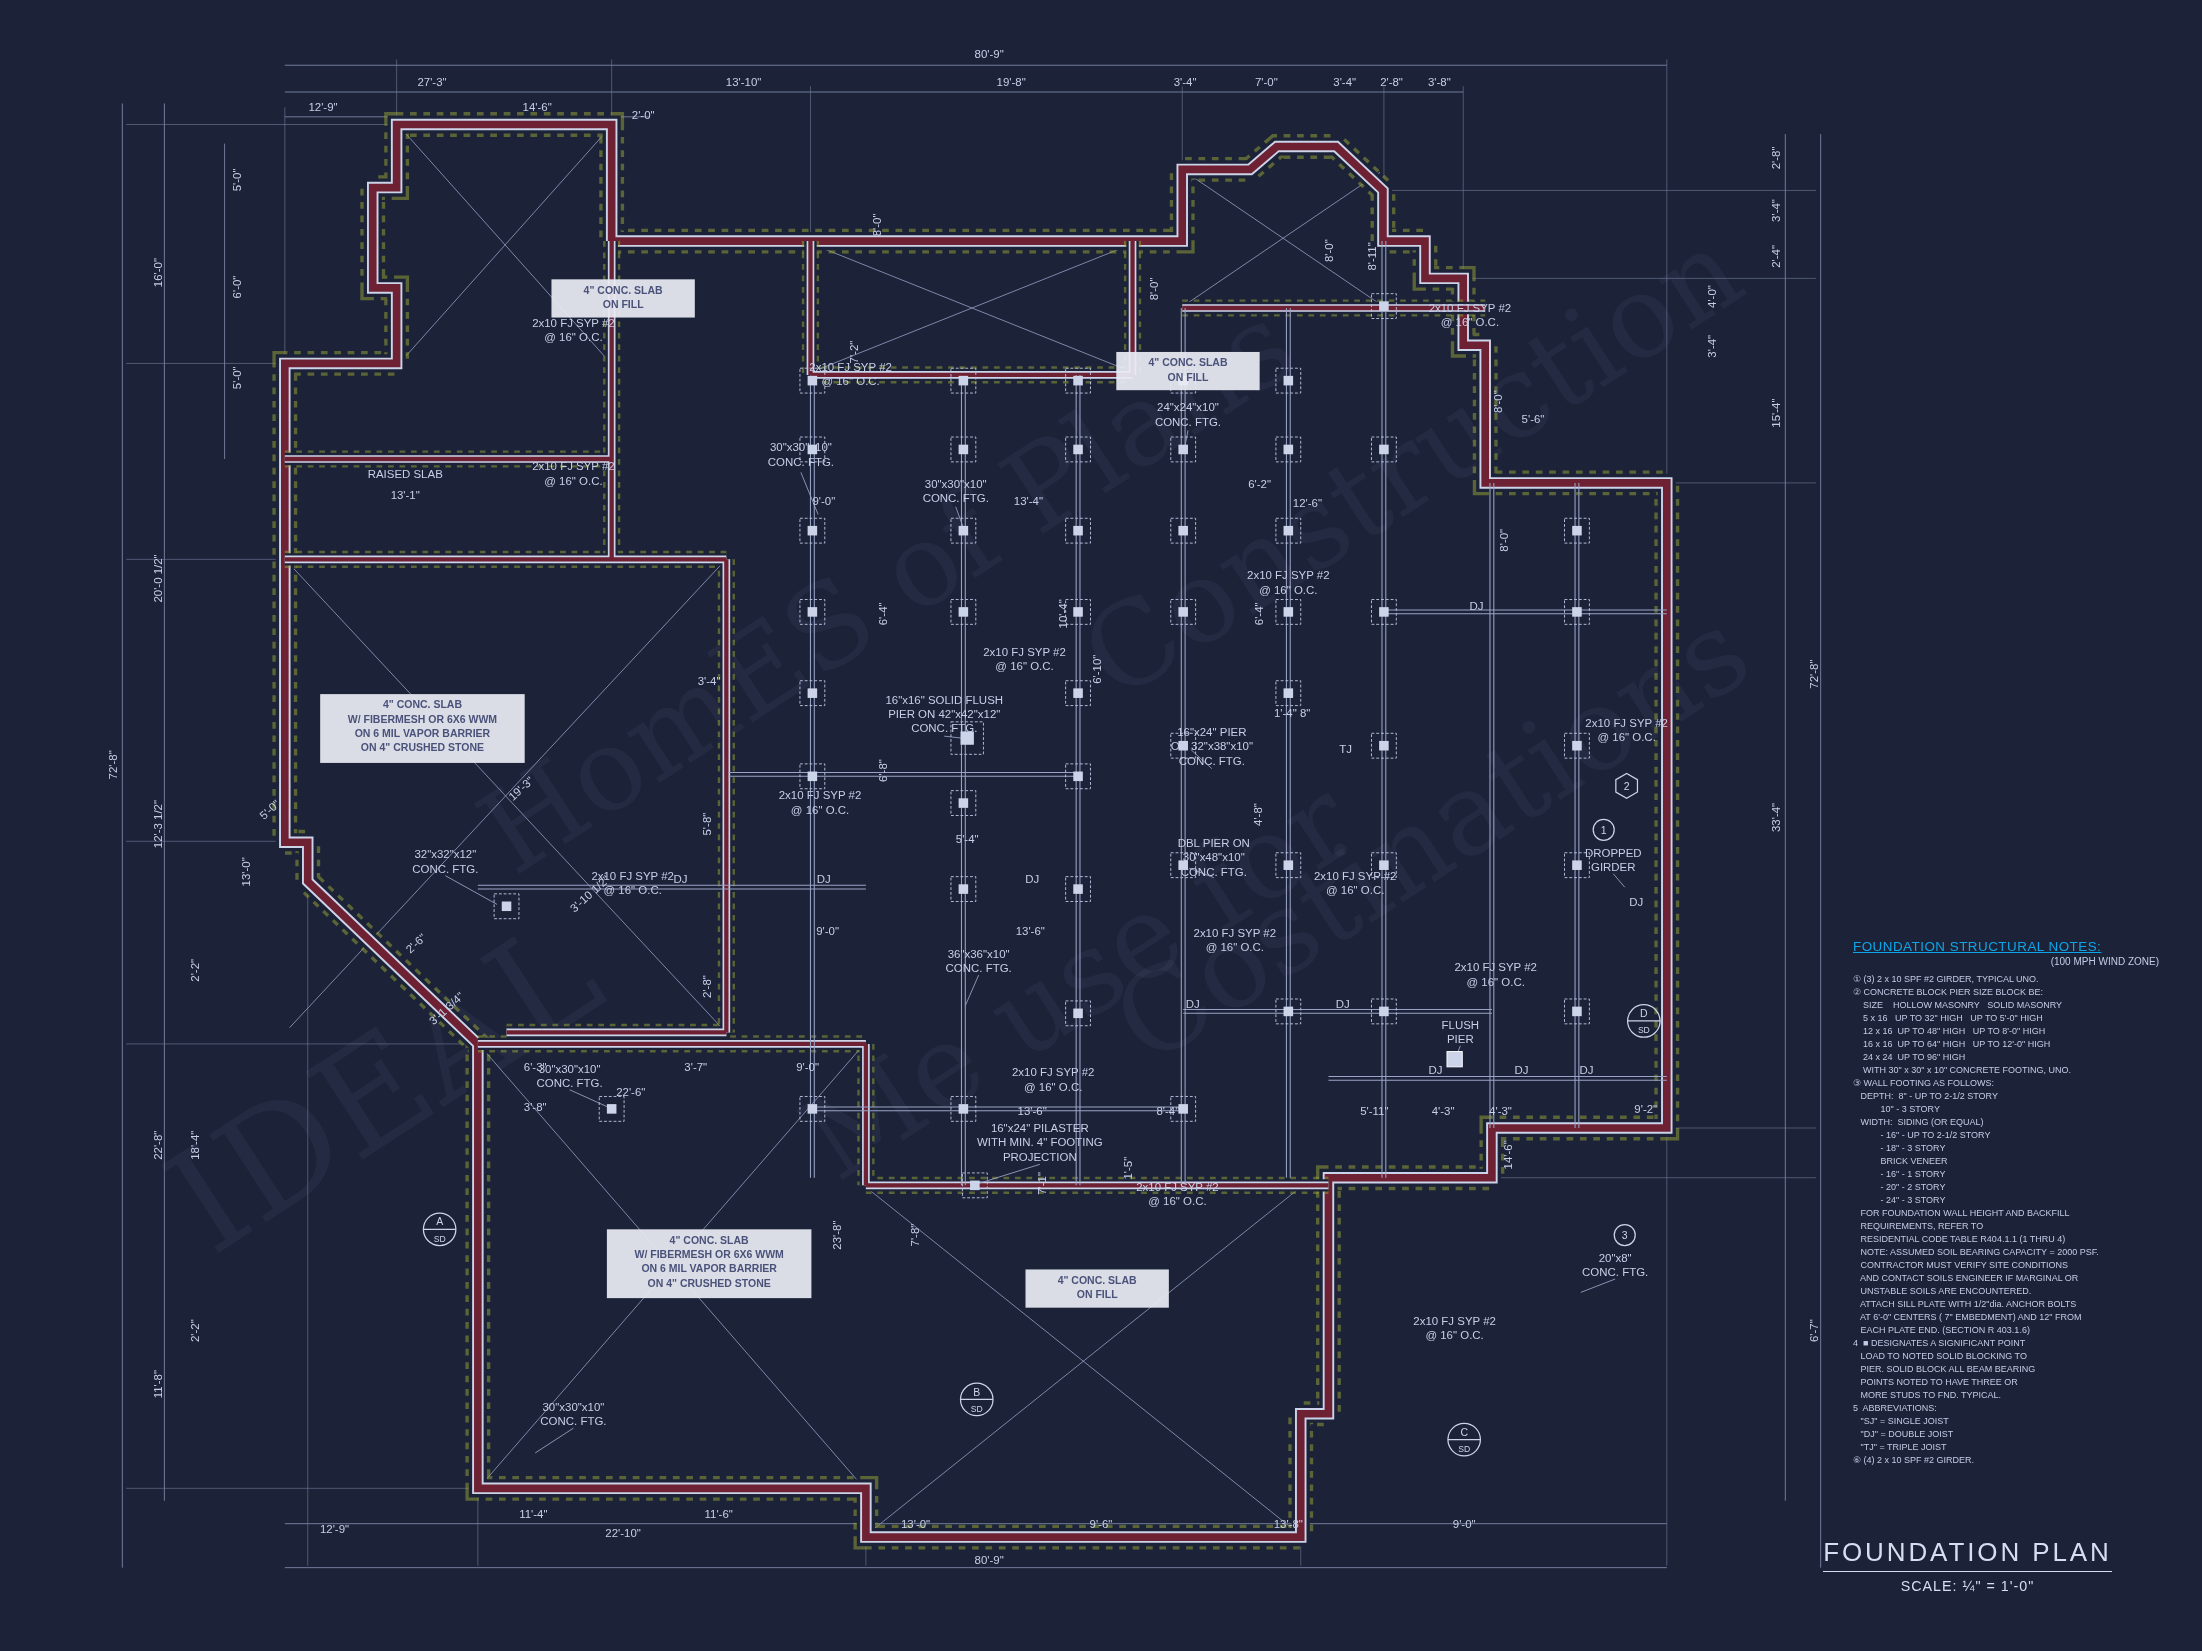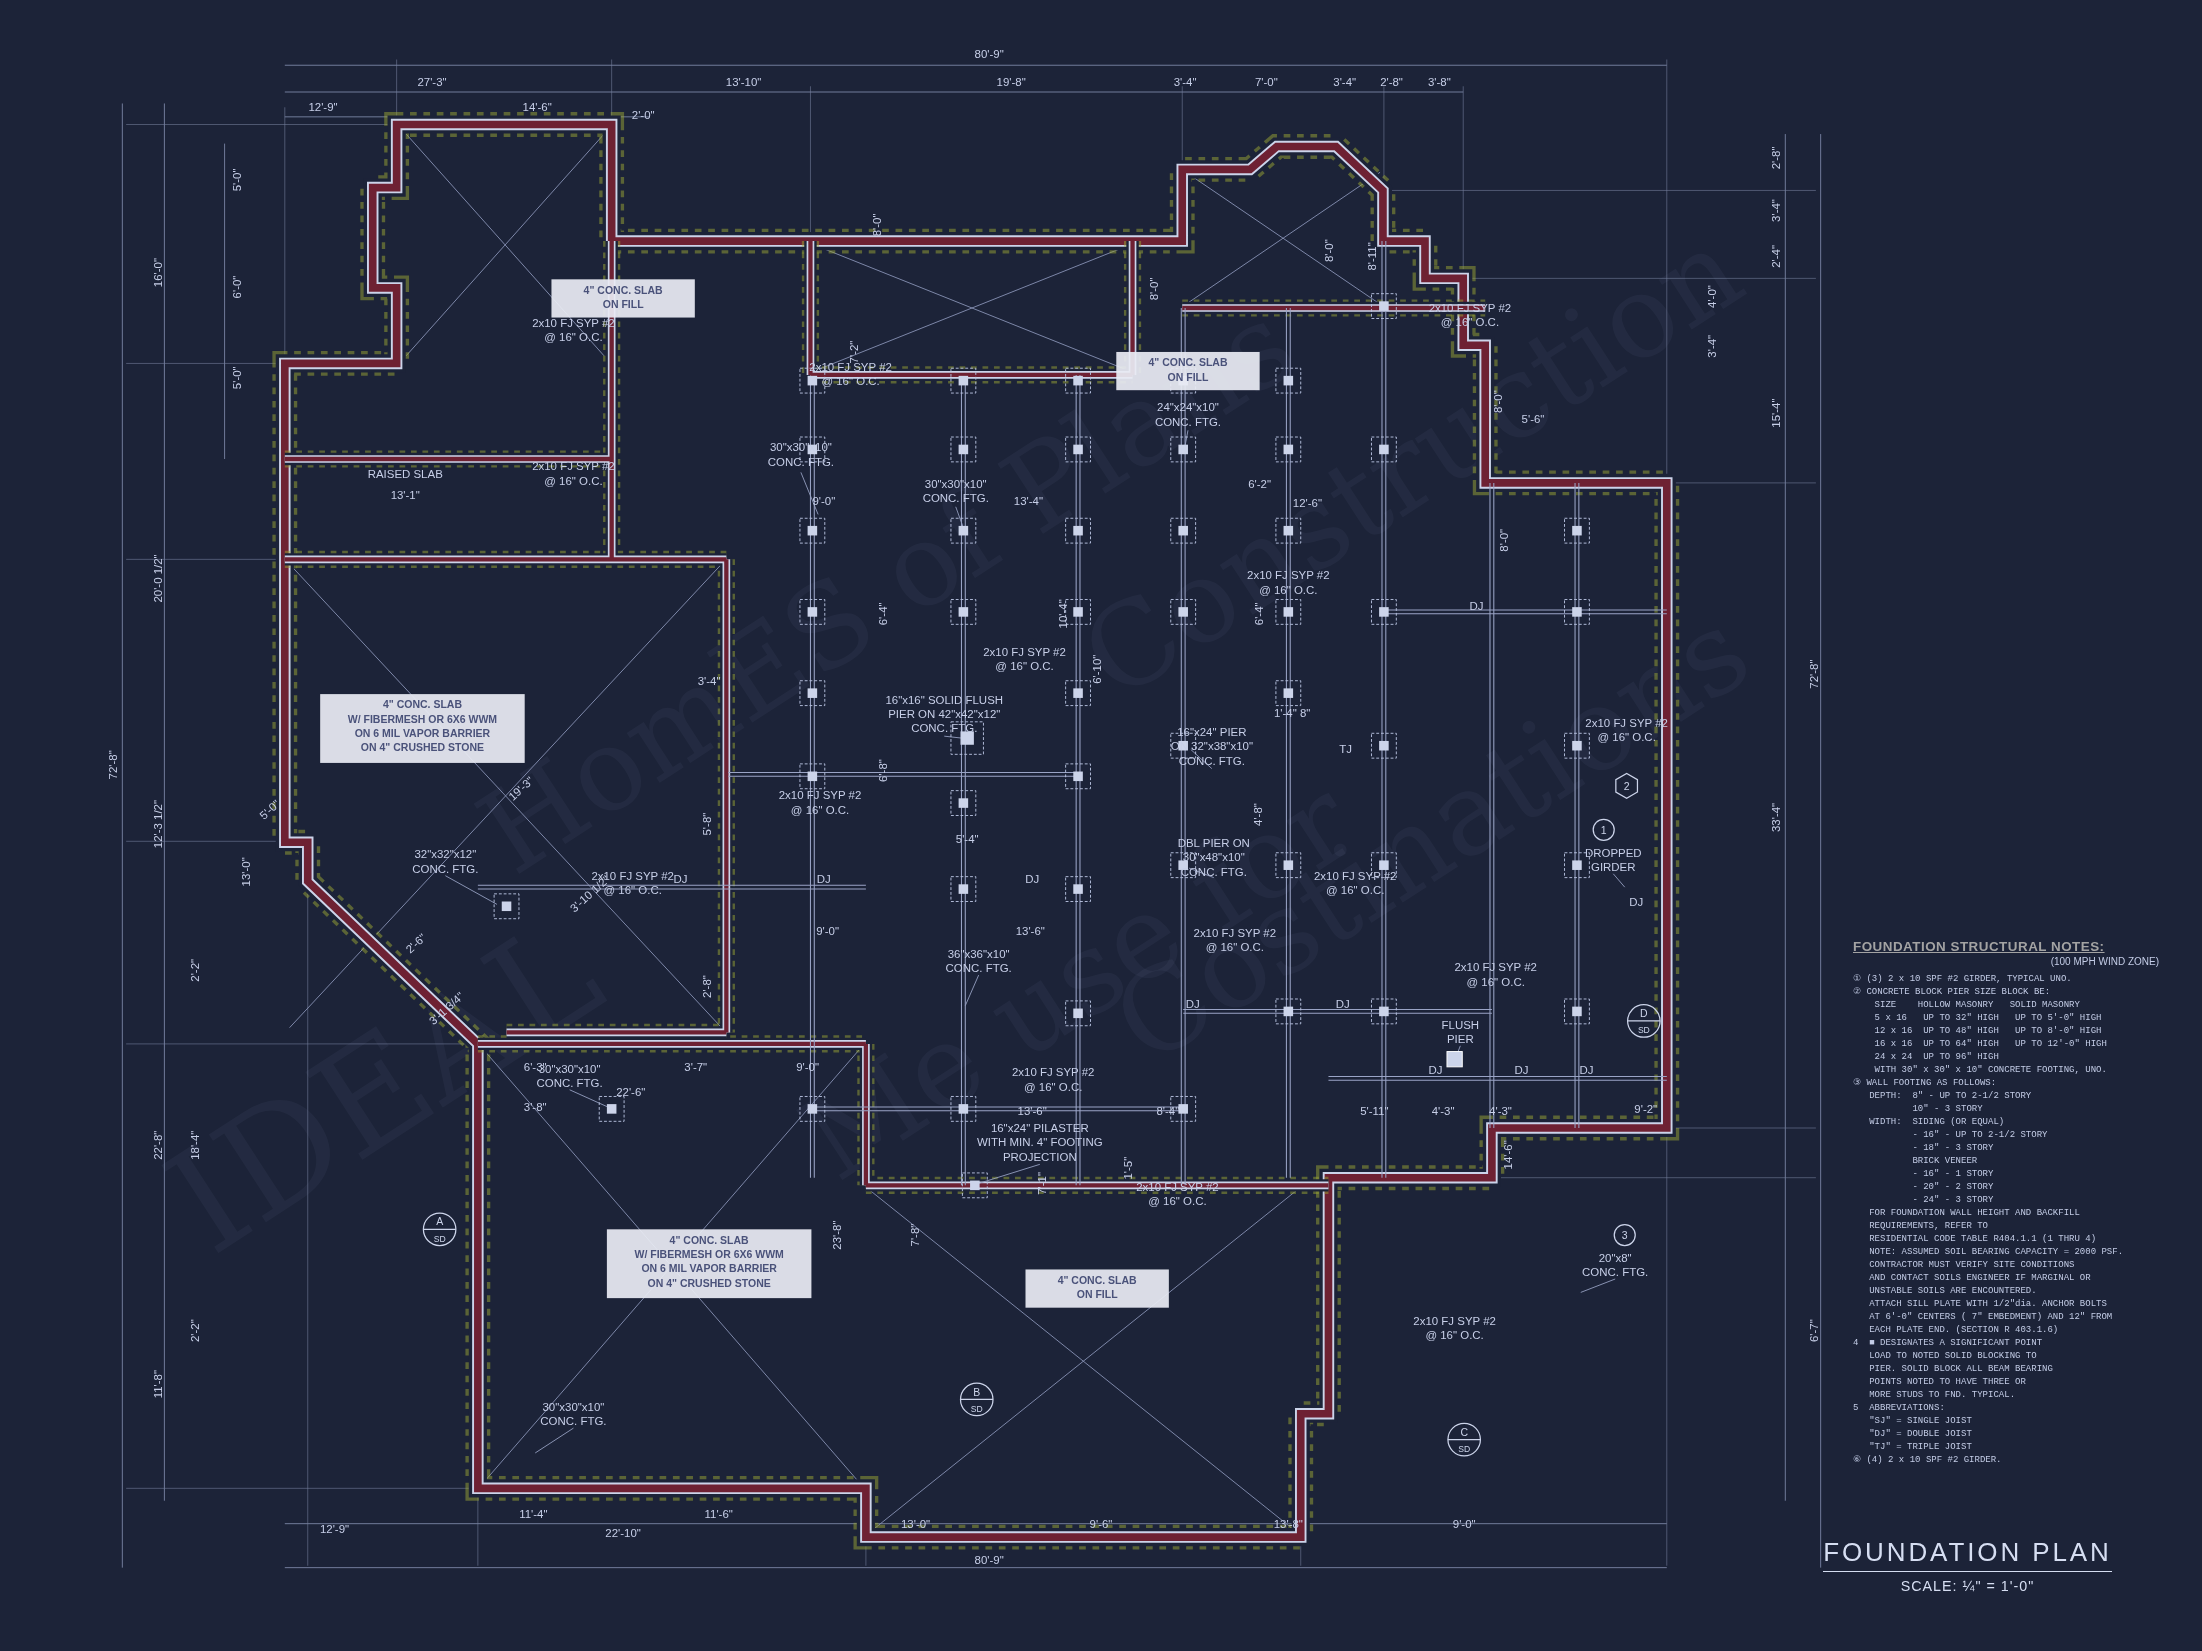--- a/index.html
+++ b/index.html
@@ -23,23 +23,23 @@
   .iw-dash{fill:none;stroke:#9aa634;stroke-width:18;stroke-dasharray:6 6;opacity:.5;}
   .iw-bg{fill:none;stroke:#1c2338;stroke-width:13;}
   .iw-edge{fill:none;stroke:#ccd4ea;stroke-width:8;}
   .iw-core{fill:none;stroke:#6e2133;stroke-width:4.5;}
   .dimline{stroke:#76809f;stroke-width:1;fill:none;}
   .extline{stroke:#76809f;stroke-width:.8;fill:none;opacity:.75;}
   .xbrace{stroke:#8d97ba;stroke-width:1;fill:none;opacity:.9;}
   .joist{stroke:#9aa4c6;stroke-width:1.1;fill:none;}
   .leader{stroke:#9aa4c6;stroke-width:.9;fill:none;}
   #notes{position:absolute;left:1853px;top:939px;width:306px;color:#c3cce6;}
-  #notes h3{font-size:13.4px;margin:0 0 1.9px 0;text-decoration:underline;letter-spacing:0.5px;color:#a3a3a3;font-weight:bold;}
+  #notes h3{font-size:13.4px;margin:0 0 1.9px 0;text-decoration:underline;letter-spacing:0.5px;color:#0ea5e9;font-weight:normal;}
   #notes .sub{font-size:10px;text-align:right;margin:0 0 5.7px 0;}
-  .note-line{font-size:9px;line-height:13px;white-space:pre;font-family:Liberation Mono, monospace;}
+  .note-line{font-size:9px;line-height:13px;white-space:pre;font-family:Liberation Sans, sans-serif;}
   #titleblock{position:absolute;left:1807px;top:1537px;width:321px;text-align:center;color:#d6def2;}
   #title-main{font-size:26px;letter-spacing:2.9px;border-bottom:1.9px solid #d6def2;display:inline-block;padding-bottom:2.9px;}
   #title-scale{font-size:14.3px;letter-spacing:1px;margin-top:5.7px;}
 </style>
 </head>
 <body>
 
 <div class="canvas">
 
   <svg id="plan-svg" width="2202" height="1652" viewBox="0 0 2304 1728">

